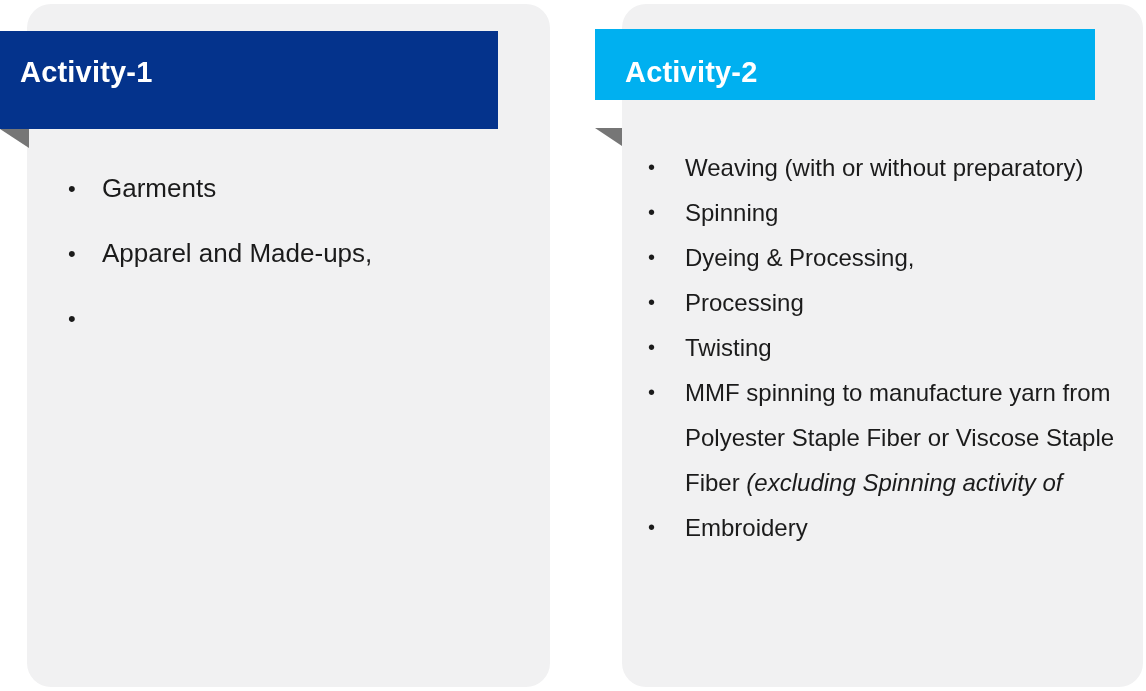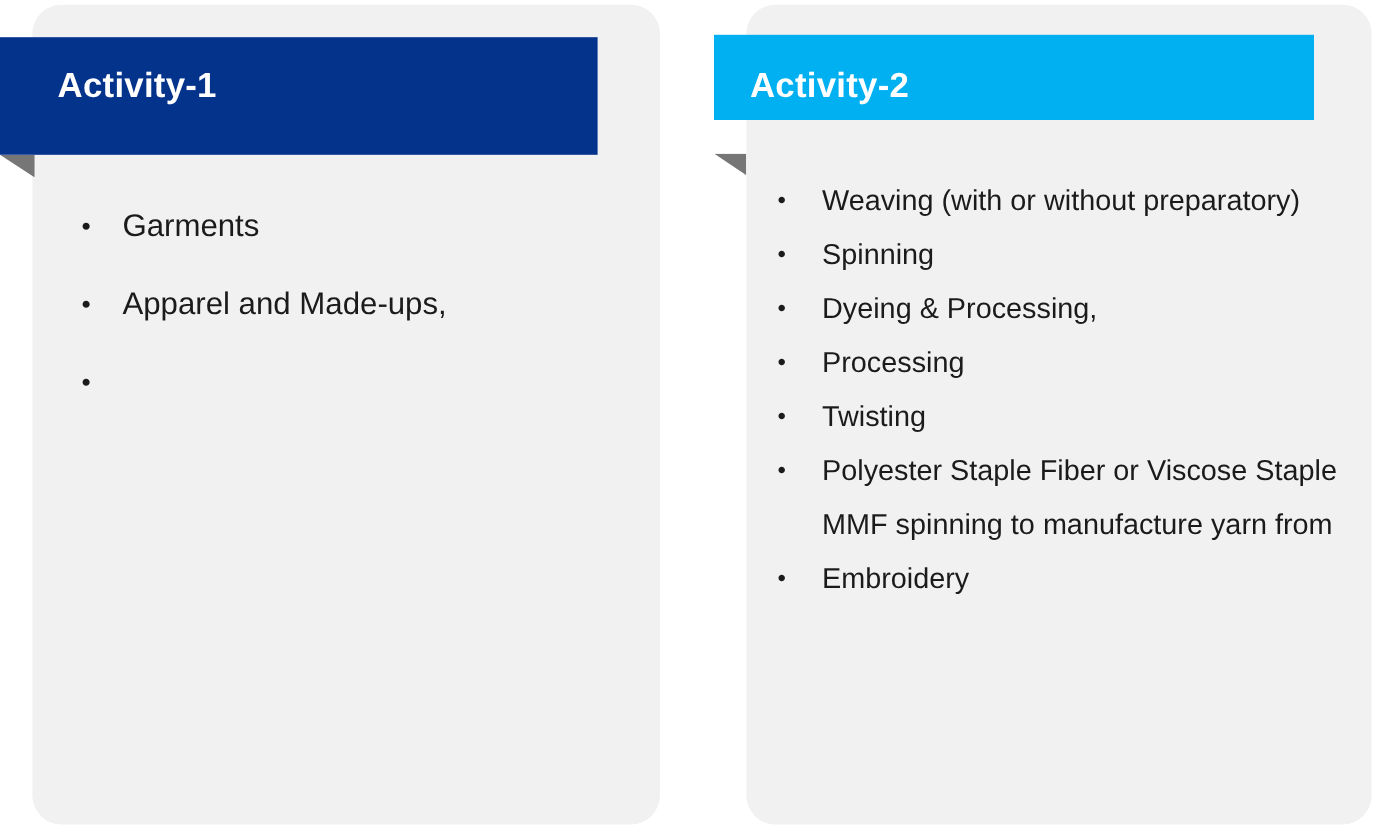--- a/index.html
+++ b/index.html
@@ -27,21 +27,21 @@
     box-sizing: border-box;
     color: #ffffff;
     font-size: 29px;
     font-weight: 700;
     letter-spacing: 0.2px;
     line-height: 34px;
   }
   .banner.b1 {
     left: 0; top: 31px; width: 498px; height: 98px;
     background: #04338c;
-    padding: 24px 0 0 48px;
+    padding: 24px 0 0 20px;
   }
   .banner.b2 {
     left: 595px; top: 29px; width: 500px; height: 71px;
     background: #00b0f0;
     padding: 26px 0 0 30px;
   }
 
   .fold {
     position: absolute;
     background: #767676;
@@ -134,22 +134,23 @@
       </div>
       <div class="item">
         <span class="bullet">•</span>
         <div class="item-text">
           <div class="line"><span>Twisting</span></div>
         </div>
       </div>
       <div class="item">
         <span class="bullet">•</span>
         <div class="item-text">
+          <div class="line"><span>MMF spinning to manufacture yarn from</span></div>
           <div class="line"><span>Polyester Staple Fiber or Viscose Staple</span></div>
-          <div class="line"><span>MMF spinning to manufacture yarn from</span></div>
+          <div class="line"><span>Fiber </span><span class="italic">(excluding Spinning activity of</span></div>
         </div>
       </div>
       <div class="item">
         <span class="bullet">•</span>
         <div class="item-text">
           <div class="line"><span>Embroidery</span></div>
         </div>
       </div>
     </div>
 

